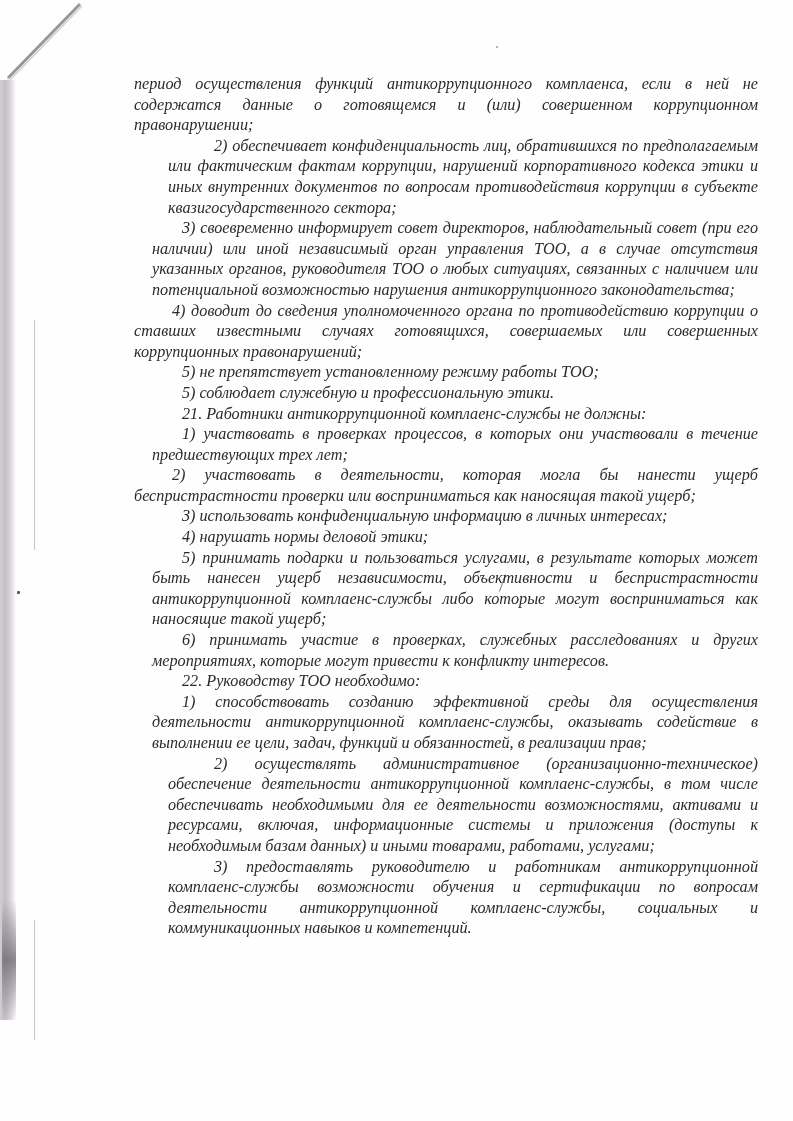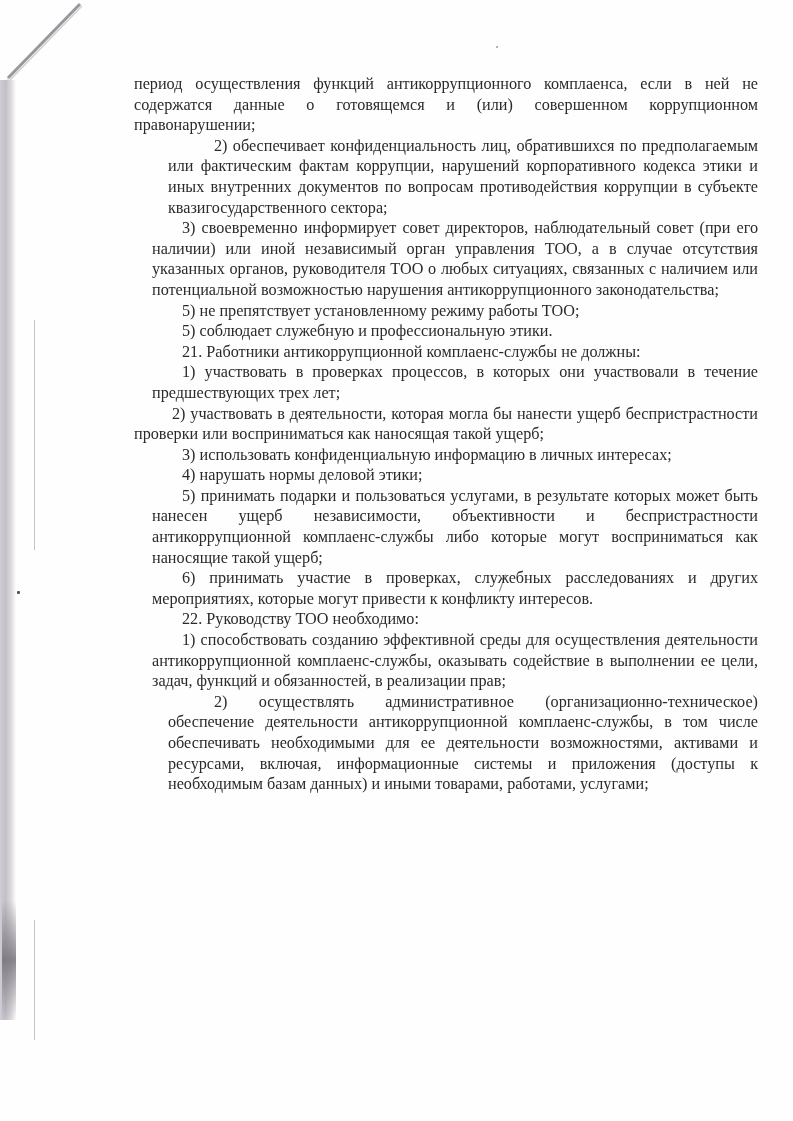--- a/index.html
+++ b/index.html
@@ -23,21 +23,21 @@
     position: absolute; left: 34px; width: 1px; background: #c8c4cb;
   }
   .fold-corner {
     position: absolute; left: 2px; top: 0; width: 100px; height: 82px;
   }
   .speck { position: absolute; width: 3px; height: 3px; background: #555; border-radius: 1px; }
   .page {
     position: absolute; left: 134px; top: 74px; width: 624px;
     font-size: 16.2px; line-height: 20.6px;
   }
-  .page p { margin: 0; text-align: justify; }
+  .page p { margin: 0; text-align: justify; font-style: italic; }
   .page p.ind { text-indent: 30px; margin-left: 18px; }
   .page p.ind2 { text-indent: 46px; margin-left: 34px; }
   .page p.ind3 { text-indent: 38px; }
   .tick-mark {
     position: absolute; left: 502px; top: 574px; width: 1px; height: 18px;
     background: #888; transform: rotate(20deg);
   }
 </style>
 </head>
 <body>
@@ -52,25 +52,27 @@
 <div class="scan-line-inner" style="top:320px;height:230px;"></div>
 <div class="scan-line-inner" style="top:920px;height:120px;"></div>
 <div class="speck" style="left:17px;top:591px;"></div>
 <div class="speck" style="left:496px;top:46px;width:2px;height:2px;background:#999;"></div>
 <div class="tick-mark"></div>
 
 <div class="page">
   <p>период осуществления функций антикоррупционного комплаенса, если в ней не содержатся данные о готовящемся и (или) совершенном коррупционном правонарушении;</p>
   <p class="ind2">2) обеспечивает конфиденциальность лиц, обратившихся по предполагаемым или фактическим фактам коррупции, нарушений корпоративного кодекса этики и иных внутренних документов по вопросам противодействия коррупции в субъекте квазигосударственного сектора;</p>
   <p class="ind">3) своевременно информирует совет директоров, наблюдательный совет (при его наличии) или иной независимый орган управления ТОО, а в случае отсутствия указанных органов, руководителя ТОО о любых ситуациях, связанных с наличием или потенциальной возможностью нарушения антикоррупционного законодательства;</p>
+  <p class="ind3">4) доводит до сведения уполномоченного органа по противодействию коррупции о ставших известными случаях готовящихся, совершаемых или совершенных коррупционных правонарушений;</p>
   <p class="ind">5) не препятствует установленному режиму работы ТОО;</p>
   <p class="ind">5) соблюдает служебную и профессиональную этики.</p>
   <p class="ind">21. Работники антикоррупционной комплаенс-службы не должны:</p>
   <p class="ind">1) участвовать в проверках процессов, в которых они участвовали в течение предшествующих трех лет;</p>
   <p class="ind3">2) участвовать в деятельности, которая могла бы нанести ущерб беспристрастности проверки или восприниматься как наносящая такой ущерб;</p>
   <p class="ind">3) использовать конфиденциальную информацию в личных интересах;</p>
   <p class="ind">4) нарушать нормы деловой этики;</p>
   <p class="ind">5) принимать подарки и пользоваться услугами, в результате которых может быть нанесен ущерб независимости, объективности и беспристрастности антикоррупционной комплаенс-службы либо которые могут восприниматься как наносящие такой ущерб;</p>
   <p class="ind">6) принимать участие в проверках, служебных расследованиях и других мероприятиях, которые могут привести к конфликту интересов.</p>
   <p class="ind">22. Руководству ТОО необходимо:</p>
   <p class="ind">1) способствовать созданию эффективной среды для осуществления деятельности антикоррупционной комплаенс-службы, оказывать содействие в выполнении ее цели, задач, функций и обязанностей, в реализации прав;</p>
   <p class="ind2">2) осуществлять административное (организационно-техническое) обеспечение деятельности антикоррупционной комплаенс-службы, в том числе обеспечивать необходимыми для ее деятельности возможностями, активами и ресурсами, включая, информационные системы и приложения (доступы к необходимым базам данных) и иными товарами, работами, услугами;</p>
+  <p class="ind2">3) предоставлять руководителю и работникам антикоррупционной комплаенс-службы возможности обучения и сертификации по вопросам деятельности антикоррупционной комплаенс-службы, социальных и коммуникационных навыков и компетенций.</p>
 </div>
 
 </body></html>

